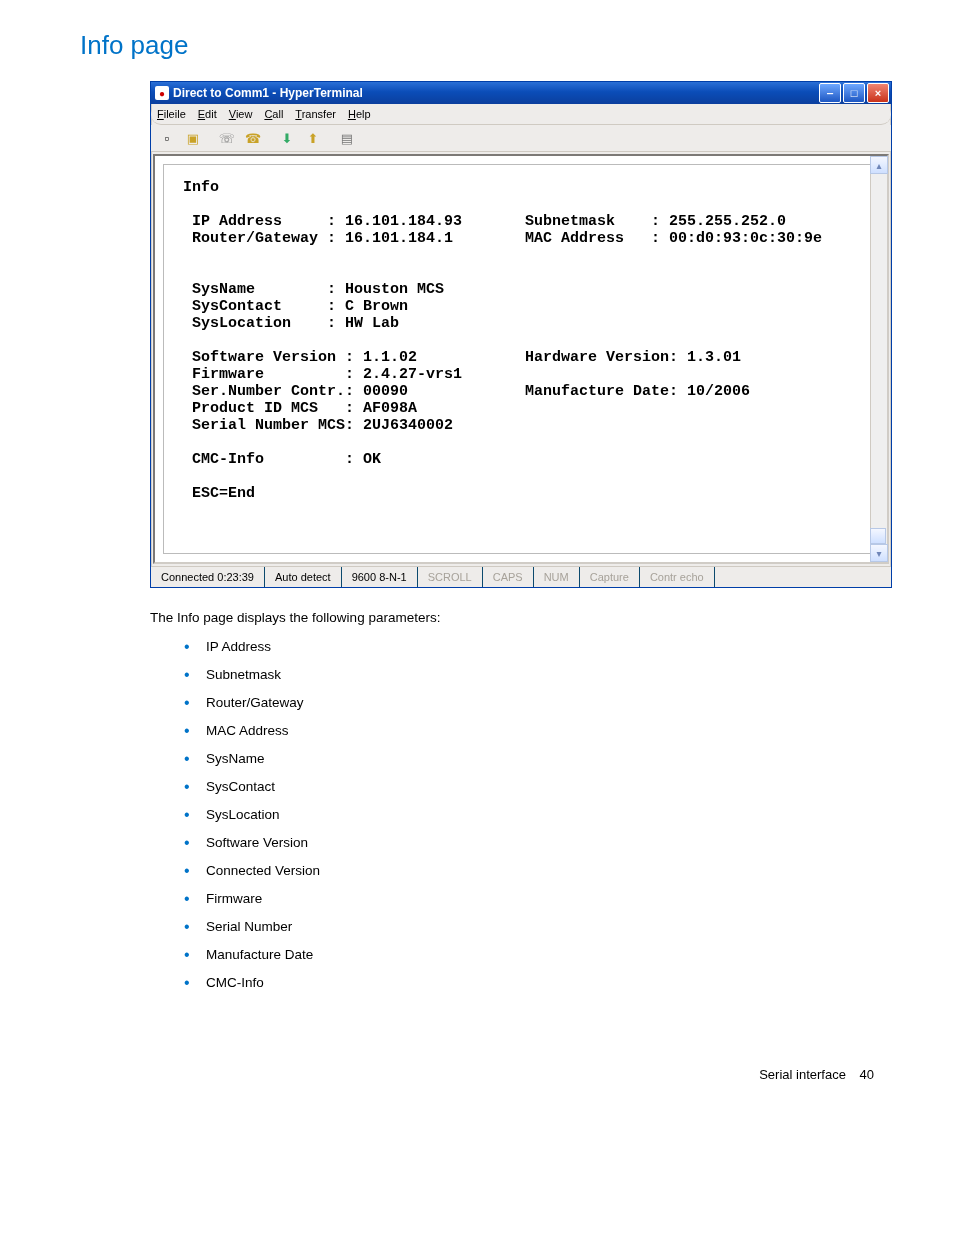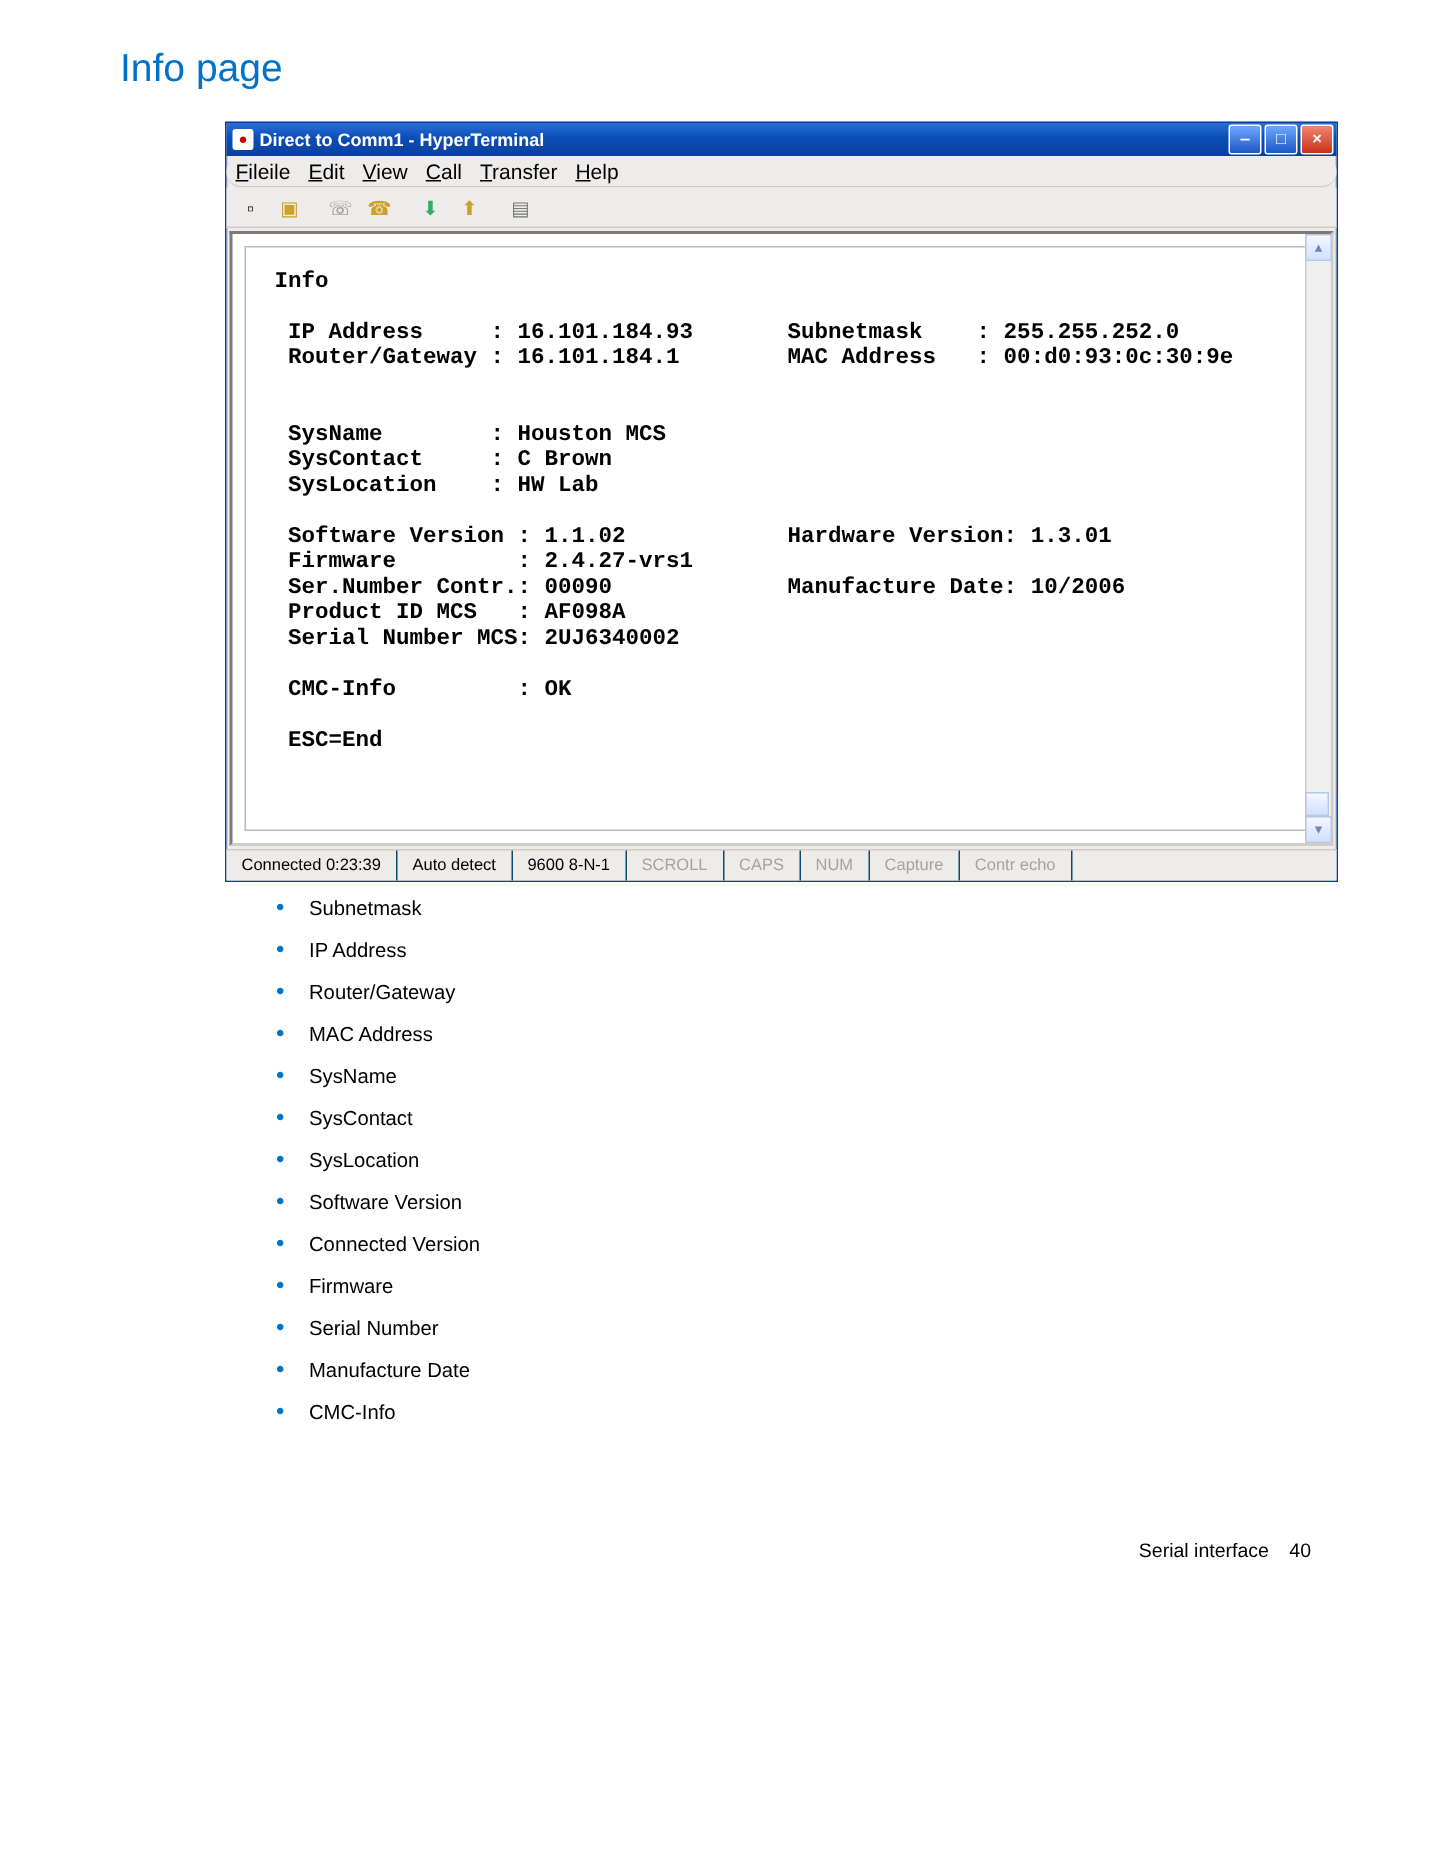--- a/index.html
+++ b/index.html
@@ -58,21 +58,21 @@
     color: #fff;
     background: linear-gradient(to bottom,#6fa8ff,#1d57c2);
   }
   .winbtn.close { background: linear-gradient(to bottom,#f08572,#c9321a); }
   .ht-menubar {
     height: 20px;
     display: flex;
     align-items: center;
     gap: 12px;
     padding: 0 6px;
-    font-size: 14px;
+    font-size: 11px;
     background: #eeecea;
     border-bottom: 1px solid #cfcac2;
     color: #000;
     border-radius: 10px;
   }
   .ht-menubar .menuitem .underline { text-decoration: underline; }
   .ht-toolbar {
     height: 26px;
     display: flex;
     align-items: center;
@@ -261,24 +261,25 @@
       <span class="stat-cell">Auto detect</span>
       <span class="stat-cell">9600 8-N-1</span>
       <span class="stat-cell dim">SCROLL</span>
       <span class="stat-cell dim">CAPS</span>
       <span class="stat-cell dim">NUM</span>
       <span class="stat-cell dim">Capture</span>
       <span class="stat-cell dim">Contr echo</span>
     </div>
   </div>
 
+  <p class="body-text">The Info page displays the following parameters:</p>
 
   <ul class="param-list" id="param-list">
+      <li>IP Address</li>
       <li>Subnetmask</li>
-      <li>IP Address</li>
       <li>Router/Gateway</li>
       <li>MAC Address</li>
       <li>SysName</li>
       <li>SysContact</li>
       <li>SysLocation</li>
       <li>Software Version</li>
       <li>Connected Version</li>
       <li>Firmware</li>
       <li>Serial Number</li>
       <li>Manufacture Date</li>

